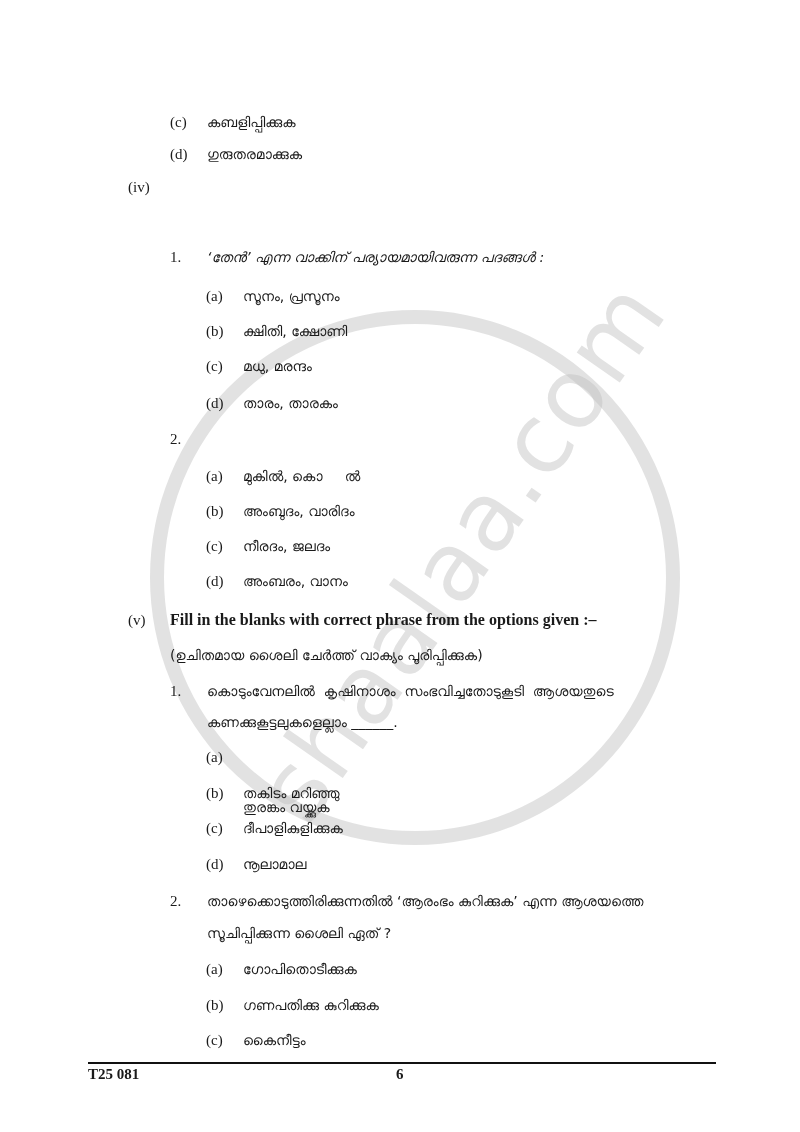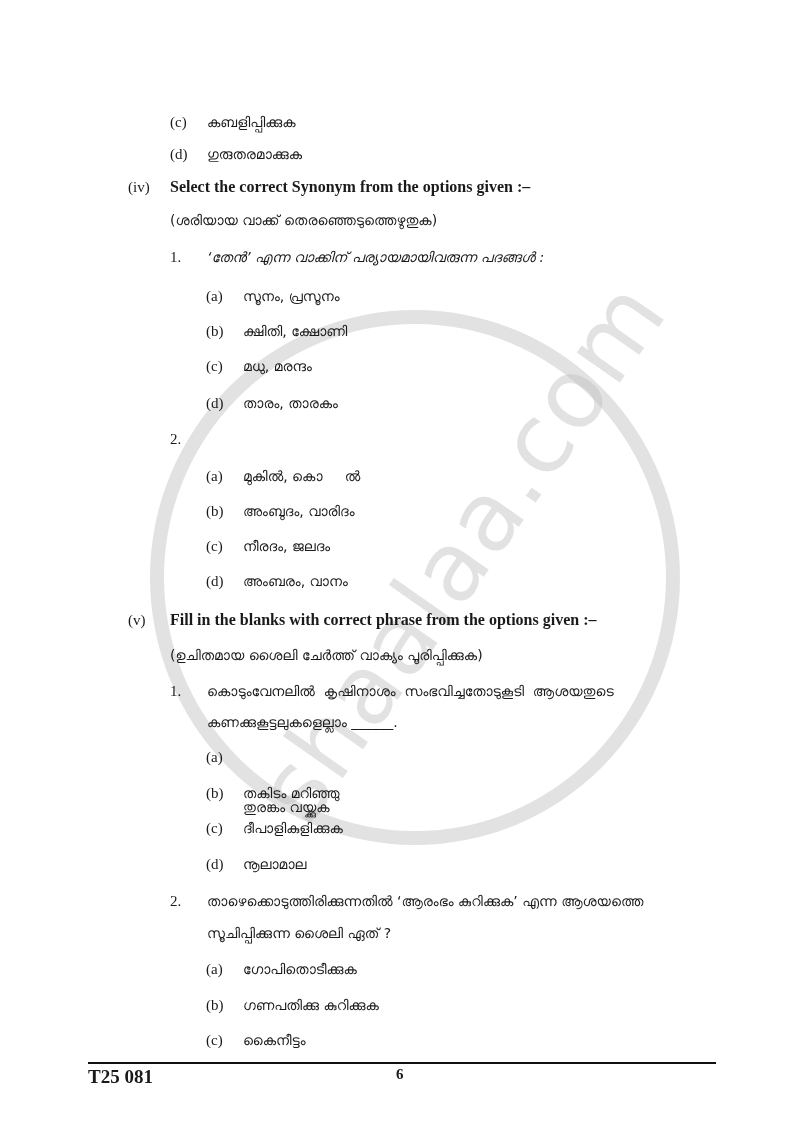--- a/index.html
+++ b/index.html
@@ -17,40 +17,38 @@
     border: 14px solid rgba(190,190,190,0.45); border-radius: 50%;
     box-sizing: border-box; pointer-events: none;
   }
   .watermark-text {
     position: absolute; left: 170px; top: 540px; width: 520px;
     font-family: "DejaVu Sans", sans-serif; font-size: 96px; color: rgba(190,190,190,0.45);
     transform: rotate(-55deg); transform-origin: center center; white-space: nowrap;
     pointer-events: none; letter-spacing: 2px;
   }
   .footer-rule { position: absolute; left: 88px; top: 1062px; width: 628px; height: 2px; background: #111; }
-  .footer-code { position: absolute; left: 88px; top: 1066px; font-family: "Liberation Serif", serif; font-weight: bold; font-size: 19px; }
+  .footer-code { position: absolute; left: 88px; top: 1066px; font-family: "Liberation Serif", serif; font-weight: bold; font-size: 15px; }
   .footer-page { position: absolute; left: 396px; top: 1066px; font-family: "Liberation Serif", serif; font-weight: bold; font-size: 15px; }
 </style>
 </head>
 <body>
 
 <div class="page">
 
   <div class="watermark-ring"></div>
   <div class="watermark-text">shaalaa.com</div>
 
   <div class="label" style="left:170px; top:112px;">(c)</div>
   <div class="line ml" style="left:207px; top:112px;">കബളിപ്പിക്കുക</div>
 
   <div class="label" style="left:170px; top:144px;">(d)</div>
   <div class="line ml" style="left:207px; top:144px;">ഗുരുതരമാക്കുക</div>
 
   <div class="label" style="left:128px; top:177px;">(iv)</div>
-  <div class="line eng-bold" style="left:170px; top:177px;">Select the correct Synonym from the options given :–</div>
-  <div class="line ml" style="left:170px; top:210px;">(ശരിയായ വാക്ക് തെരഞ്ഞെടുത്തെഴുതുക)</div>
 
   <div class="label" style="left:170px; top:247px;">1.</div>
   <div class="line ml" style="left:207px; top:247px;font-style:italic;">‘തേൻ’ എന്ന വാക്കിന് പര്യായമായിവരുന്ന പദങ്ങൾ :</div>
 
   <div class="label" style="left:206px; top:286px;">(a)</div>
   <div class="line ml" style="left:243px; top:286px;">സൂനം, പ്രസൂനം</div>
   <div class="label" style="left:206px; top:321px;">(b)</div>
   <div class="line ml" style="left:243px; top:321px;">ക്ഷിതി, ക്ഷോണി</div>
   <div class="label" style="left:206px; top:356px;">(c)</div>
   <div class="line ml" style="left:243px; top:356px;">മധു, മരന്ദം</div>

